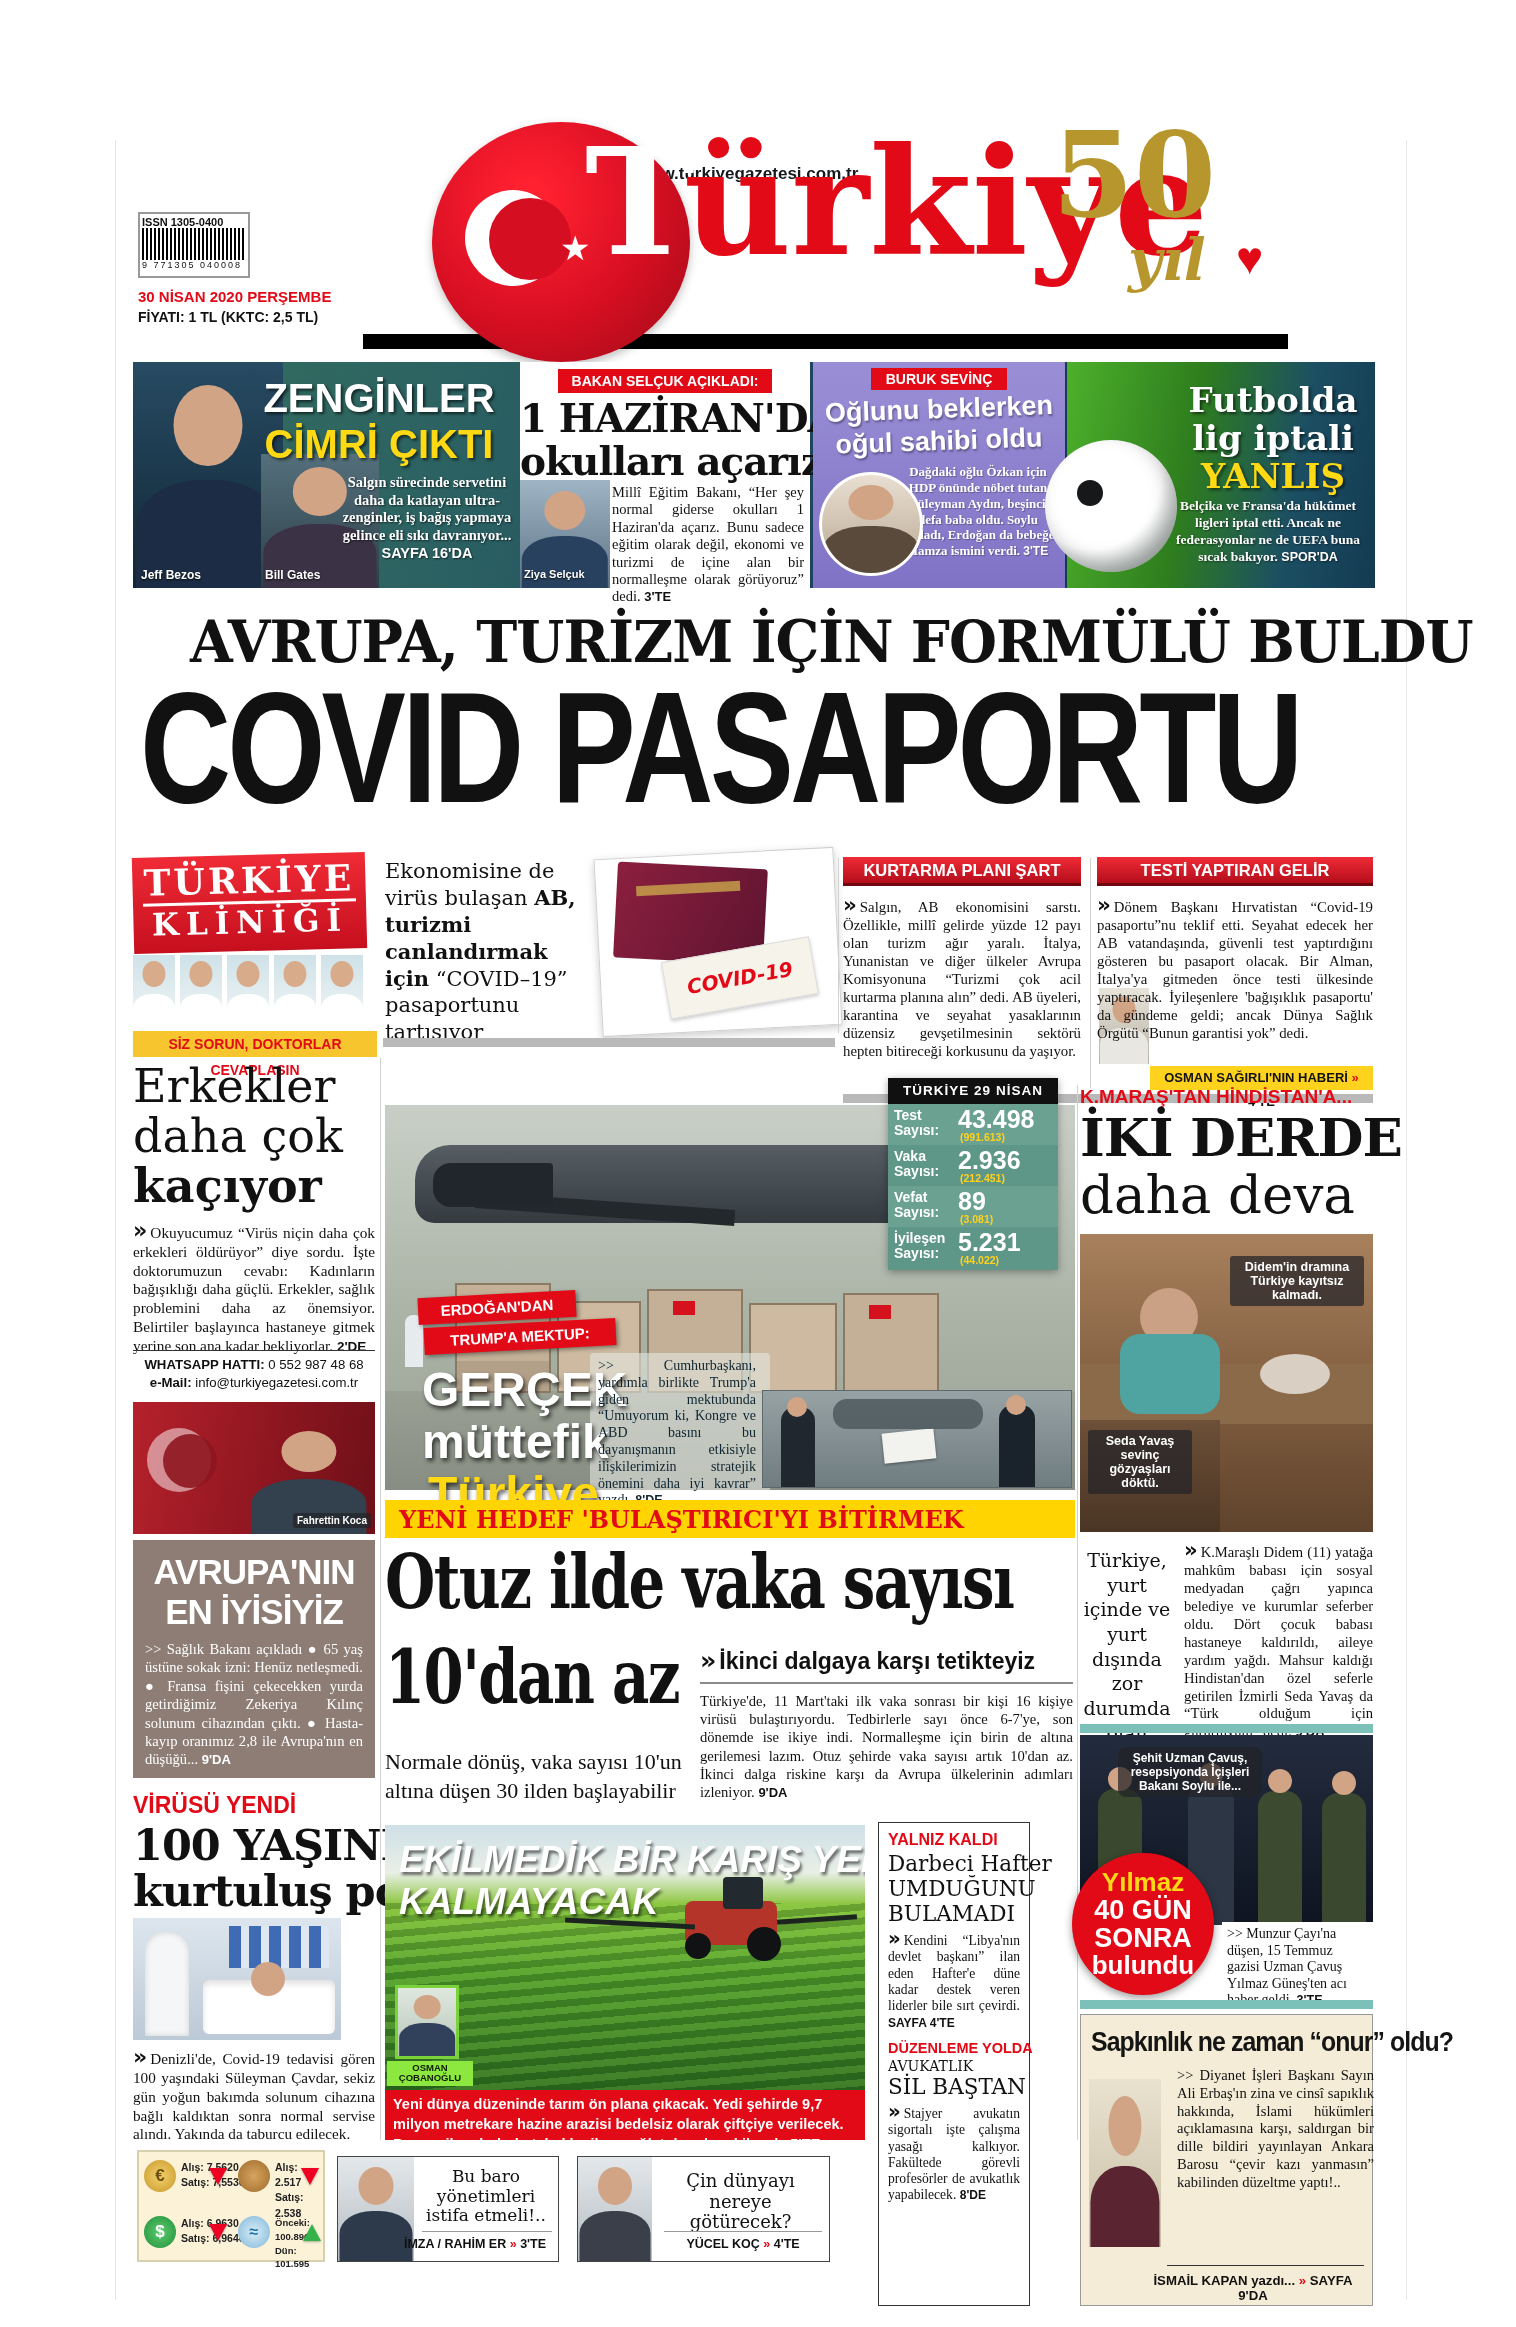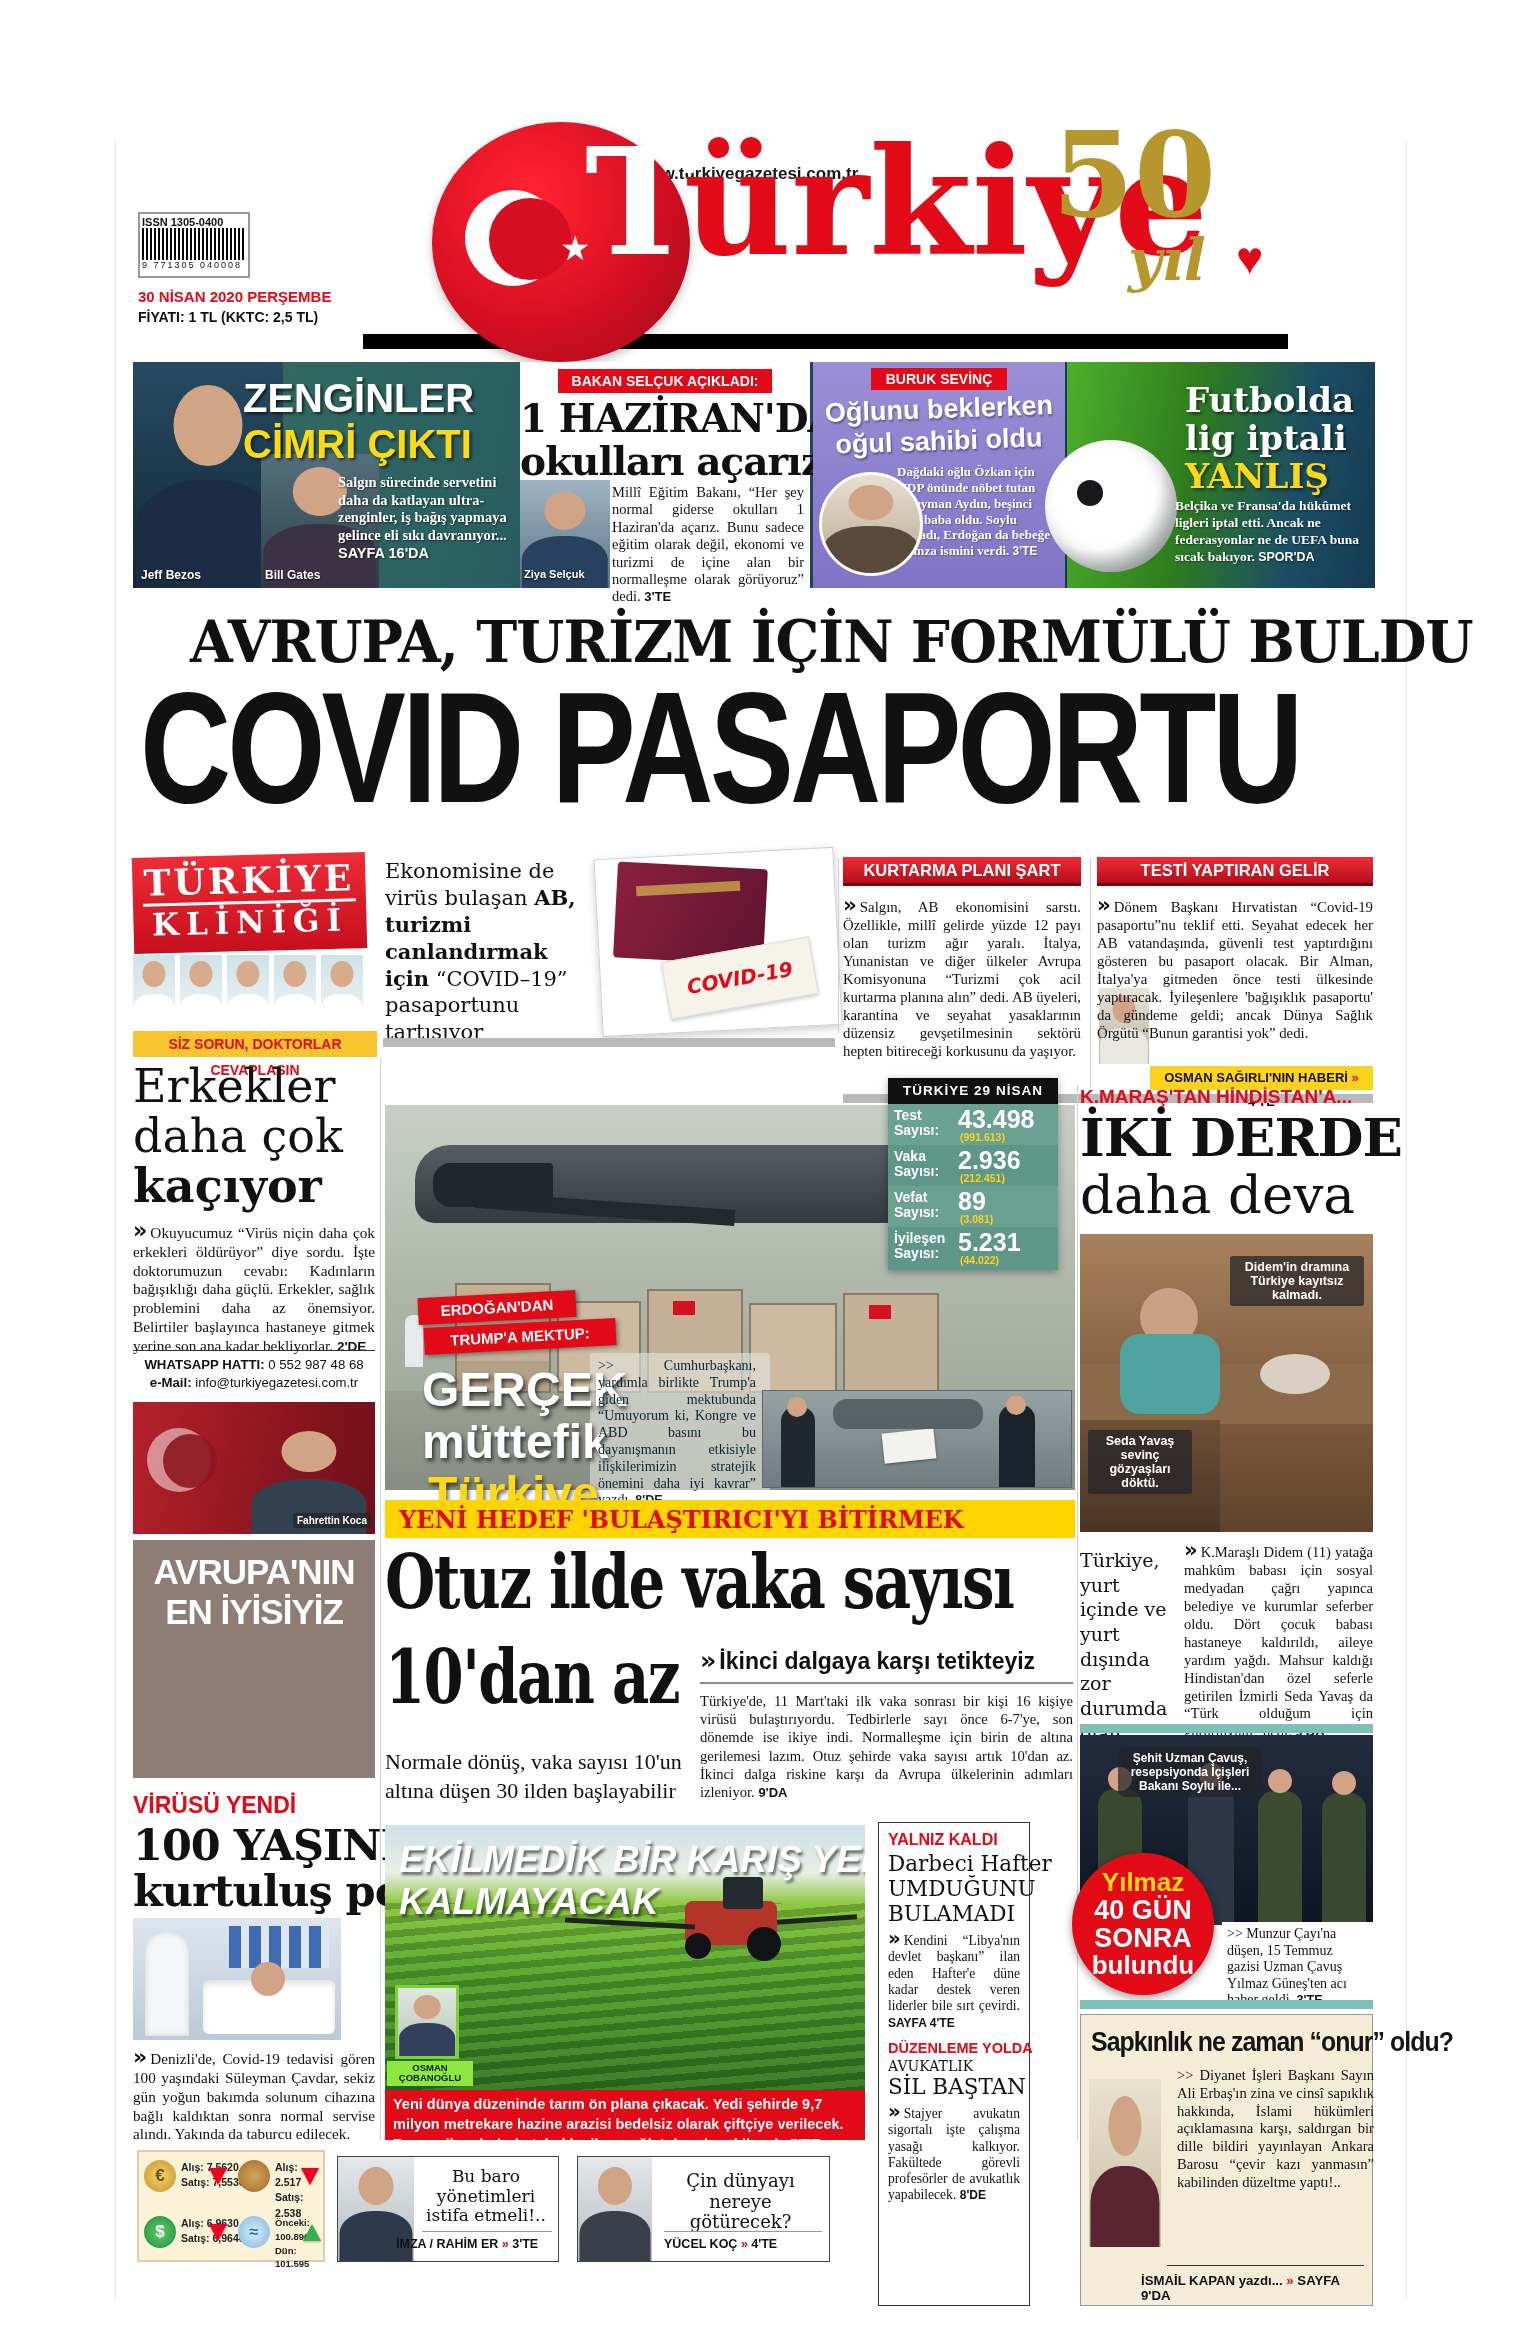--- a/index.html
+++ b/index.html
@@ -9,21 +9,21 @@
   .x{position:absolute}
   .sans{font-family:"Liberation Sans",sans-serif}
   .slab{font-family:"DejaVu Serif",serif}
   .ser{font-family:"Liberation Serif",serif}
   .b{font-weight:700}
   .red{color:#e30a17}
   .wh{color:#fff}
   .yl{color:#ffd914}
   .j{text-align:justify}
   .c{text-align:center}
-  .r{text-align:left}
+  .r{text-align:center}
   .nw{white-space:nowrap}
   .chip{background:#e30a17;color:#fff;font-family:"Liberation Sans",sans-serif;font-weight:700;
         display:flex;align-items:center;justify-content:center}
   .colhdr{background:linear-gradient(#ef2b36,#b50d1b);color:#fff;font-family:"Liberation Sans",sans-serif;
         font-weight:700;display:flex;align-items:center;justify-content:center;border-bottom:3px solid #70060e}
   .rule{background:#b9b9b9}
   .vline{background:#d2d2d2;width:1px}
   .cap{position:absolute;color:#fff;font-family:"Liberation Sans",sans-serif;font-weight:700;
        text-shadow:0 1px 2px rgba(0,0,0,.8)}
   .capchip{position:absolute;color:#fff;font-family:"Liberation Sans",sans-serif;font-weight:700;
@@ -212,20 +212,21 @@
     <div class="port" style="left:116px;top:18px;width:120px;height:114px;background:transparent">
       <div class="ph-head"></div>
       <div class="ph-body" style="background:#33404e"></div>
     </div>
     <div class="capchip" style="right:4px;bottom:6px;font-size:10px;padding:2px 4px">Fahrettin Koca</div>
   </div>
 
   <div class="x" style="left:133px;top:1540px;width:242px;height:238px;background:#8d7d75;padding:12px 12px">
     <div class="sans b wh c nw" style="font-size:35px;letter-spacing:-1px">AVRUPA'NIN</div>
     <div class="sans b wh c nw" style="font-size:35px;letter-spacing:-1px">EN İYİSİYİZ</div>
+    <div class="ser j wh" style="margin-top:8px;font-size:14.6px;line-height:1.26"><span>&gt;&gt; Sağlık Bakanı açıkladı ● 65 yaş üstüne sokak izni: Henüz netleşmedi. ● Fransa fişini çekecekken yurda getirdiğimiz Zekeriya Kılınç solunum cihazından çıktı. ● Hasta-kayıp oranımız 2,8 ile Avrupa'nın en düşüğü...</span> <b class="sans" style="font-size:13px">9'DA</b></div>
   </div>
 
   <div class="x sans b red nw" style="left:133px;top:1792px;font-size:23px">VİRÜSÜ YENDİ</div>
   <div class="x slab b nw" style="left:133px;top:1820px;font-size:43px;letter-spacing:-1px">100 YAŞINDA</div>
   <div class="x slab b nw" style="left:133px;top:1866px;font-size:43px;letter-spacing:-1px">kurtuluş pozu</div>
   <div class="x" style="left:133px;top:1918px;width:208px;height:122px;overflow:hidden;background:linear-gradient(#dde6ee,#bcc9d6)">
     <div class="x" style="left:96px;top:8px;width:100px;height:42px;background:repeating-linear-gradient(90deg,#3e6bb4 0 12px,#dfe7f2 12px 20px)"></div>
     <div class="x" style="left:12px;top:14px;width:44px;height:104px;border-radius:20px 20px 0 0;background:#f4f6f7;box-shadow:inset 0 0 6px rgba(0,0,0,.15)"></div>
     <div class="x" style="left:70px;top:62px;width:132px;height:54px;background:#fff;border-radius:6px;box-shadow:inset 0 4px 6px rgba(0,0,0,.12)"></div>
     <div class="x" style="left:118px;top:44px;width:34px;height:34px;border-radius:50%;background:#d2a486"></div>

